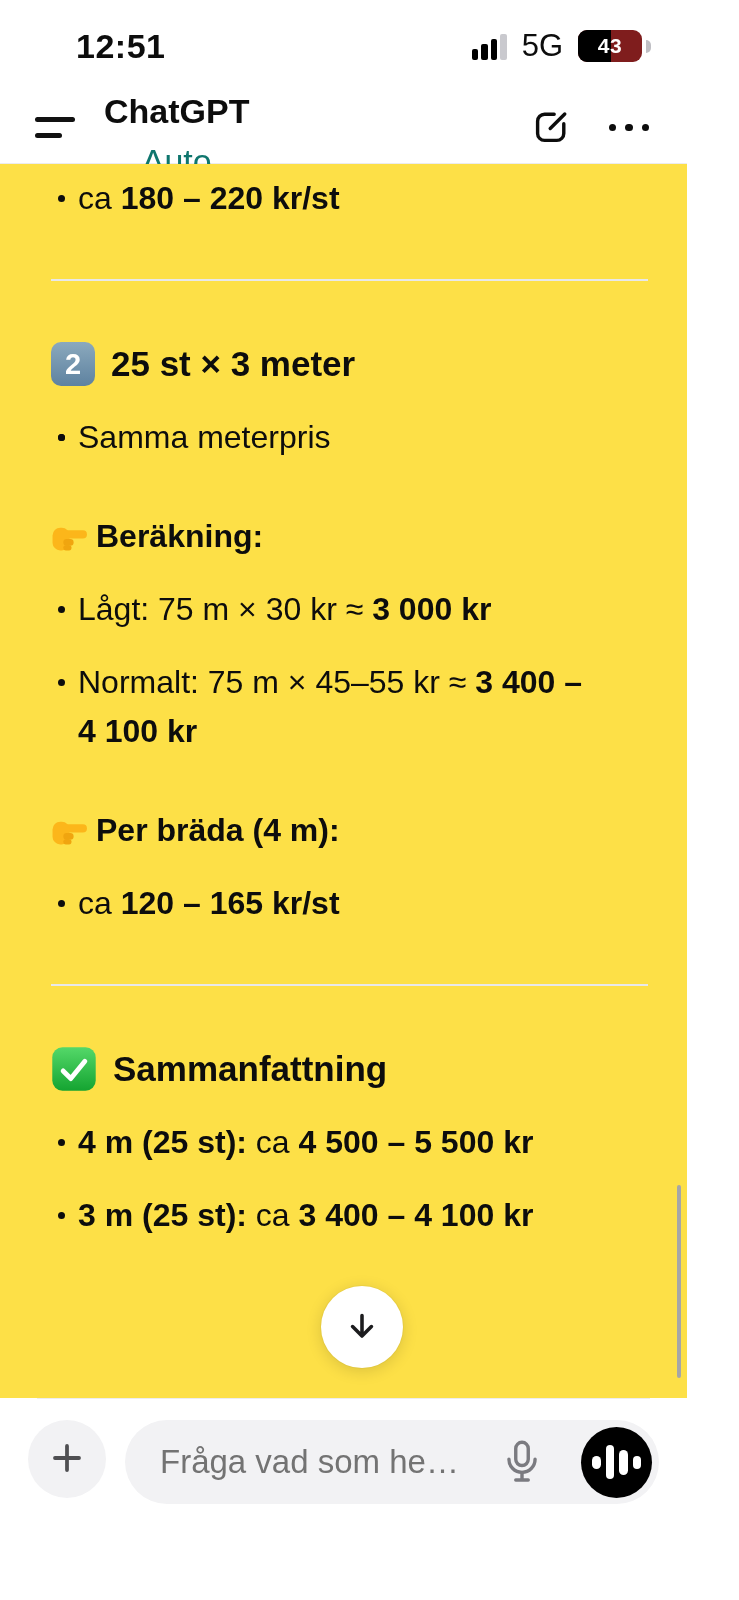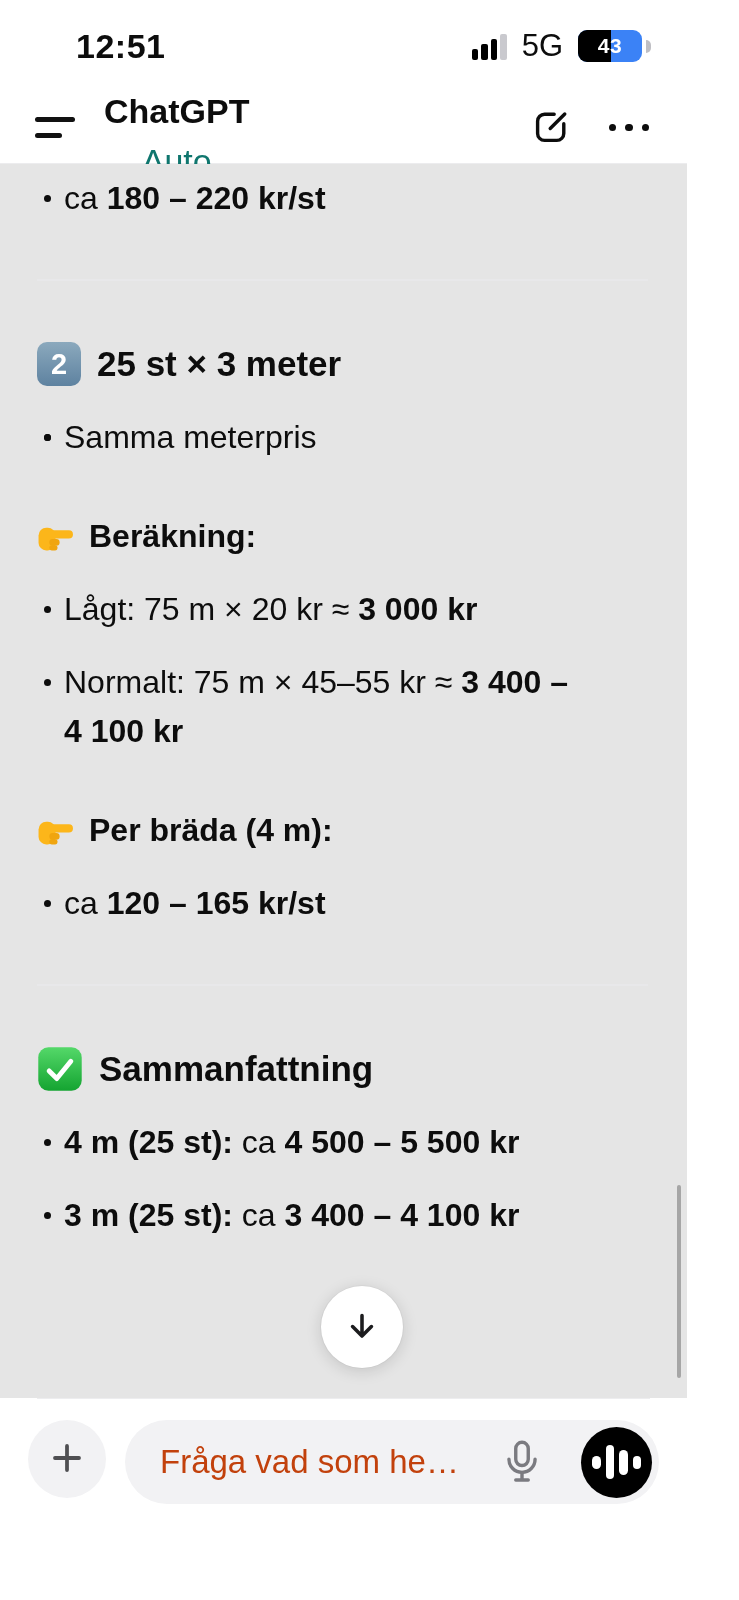--- a/index.html
+++ b/index.html
@@ -10,21 +10,21 @@
   .status-bar{position:absolute;top:0;left:0;right:0;height:92px;}
   .time{position:absolute;left:76px;top:27px;font-size:34px;font-weight:700;letter-spacing:.5px;}
   .status-right{position:absolute;right:36px;top:0;height:92px;display:flex;align-items:center;gap:15px;}
   .signal{display:flex;align-items:flex-end;gap:3px;height:27px;}
   .signal i{display:block;width:6.5px;border-radius:2px;background:#000;}
   .signal i:nth-child(1){height:11px;}
   .signal i:nth-child(2){height:16px;}
   .signal i:nth-child(3){height:21px;}
   .signal i:nth-child(4){height:26px;background:#c9c9ce;}
   .net{font-size:31px;font-weight:500;}
-  .battery{position:relative;width:64px;height:32px;border-radius:9px;background:#3b82f6;overflow:hidden;}
+  .battery{position:relative;width:64px;height:32px;border-radius:9px;background:#7f1d1d;overflow:hidden;}
   .batt-fill{position:absolute;left:0;top:0;bottom:0;width:52%;background:#000;}
   .batt-num{position:absolute;inset:0;display:flex;align-items:center;justify-content:center;
     color:#fff;font-size:21px;font-weight:700;letter-spacing:.5px;}
   .batt-nub{width:5px;height:13px;border-radius:0 5px 5px 0;background:#bfbfc4;margin-left:-11px;}
 
   
   .header{position:absolute;top:92px;left:0;right:0;height:71px;border-bottom:1.5px solid #ececee;background:#fff;}
   .hbtn{position:absolute;top:0;height:71px;display:flex;align-items:center;justify-content:center;
     background:none;border:none;padding:0;cursor:pointer;}
   .menu-btn{left:30px;width:50px;}
@@ -35,31 +35,31 @@
   .title-wrap{position:absolute;left:104px;top:0;height:71px;display:flex;align-items:center;gap:11px;flex-direction:column;}
   .title{font-size:34px;font-weight:700;}
   .model{font-size:34px;color:#0f766e;}
   .chev{display:flex;align-items:center;margin-top:2px;}
   .compose-btn{right:110px;width:52px;}
   .more-btn{right:28px;width:60px;}
   .dots{display:flex;gap:9px;}
   .dots i{width:7.5px;height:7.5px;border-radius:50%;background:#0d0d0d;}
 
   
-  .chat{position:absolute;top:163.5px;left:0;right:0;bottom:202px;overflow:hidden;background:#e5e5e5;}
+  .chat{position:absolute;top:163.5px;left:0;right:0;bottom:202px;overflow:hidden;background:#fde047;padding-left:14px;}
   .msg{padding:0 39px 0 37px;}
   .blk{margin-top:24px;font-size:32px;line-height:49px;}
   .blk.bullet{position:relative;padding-left:27px;}
   .blk.bullet:first-child{margin-top:10px;}
   .blk.bullet .txt{display:inline-block;max-width:620px;}
   .dot{position:absolute;left:7px;top:21px;width:7px;height:7px;border-radius:50%;background:#0d0d0d;}
   strong{font-weight:700;}
   .blk.divider{margin-top:56px;height:0;border-top:2px solid #e8e8ea;}
   .blk.heading{margin-top:60px;display:flex;align-items:center;gap:16px;font-size:35px;font-weight:700;line-height:46px;}
-  .blk.para{margin-top:50px;display:flex;align-items:center;gap:15px;font-weight:700;}
+  .blk.para{margin-top:50px;display:flex;align-items:center;gap:8px;font-weight:700;}
   .blk.heading + .blk.bullet{margin-top:26px;}
   .emoji{flex:0 0 auto;display:inline-flex;align-items:center;justify-content:center;}
   .keycap{width:44px;height:44px;border-radius:10px;background:linear-gradient(180deg,#8ba9bd,#5e82a0);
     color:#fff;font-size:29px;font-weight:700;}
 
   
   .scroll-down{position:absolute;left:321px;top:1286px;width:82px;height:82px;border-radius:50%;
     background:#fff;border:none;cursor:pointer;display:flex;align-items:center;justify-content:center;
     box-shadow:0 3px 16px rgba(0,0,0,.14),0 0 0 1px rgba(0,0,0,.03);}
 
@@ -67,21 +67,21 @@
   .scrollbar{position:absolute;right:6px;top:1185px;width:4.5px;height:193px;border-radius:3px;background:#a6a6a6;}
 
   
   .composer{position:absolute;left:0;right:0;bottom:0;height:202px;background:#fff;}
   .composer-line{position:absolute;top:0;left:37px;right:37px;border-top:1.5px solid #ededef;}
   .plus-btn{position:absolute;left:28px;top:22px;width:78px;height:78px;border-radius:50%;
     background:#f2f2f4;border:none;cursor:pointer;display:flex;align-items:center;justify-content:center;}
   .input-pill{position:absolute;left:125px;right:28px;top:22px;height:84px;border-radius:42px;
     background:#f2f2f4;cursor:text;}
   .placeholder{position:absolute;left:35px;top:0;height:84px;display:flex;align-items:center;
-    font-size:33px;color:#c2410c;}
+    font-size:33px;color:#737373;}
   .mic-btn{position:absolute;right:112px;top:17px;width:50px;height:50px;background:none;border:none;
     cursor:pointer;display:flex;align-items:center;justify-content:center;}
   .voice-btn{position:absolute;right:7px;top:6.5px;width:71px;height:71px;border-radius:50%;background:#000;
     border:none;cursor:pointer;display:flex;align-items:center;justify-content:center;gap:5px;}
   .voice-btn i{display:block;width:8.5px;border-radius:4.5px;background:#fff;}
   .voice-btn i:nth-child(1){height:13px;}
   .voice-btn i:nth-child(2){height:34px;}
   .voice-btn i:nth-child(3){height:25px;}
   .voice-btn i:nth-child(4){height:13px;}
 </style>
@@ -155,21 +155,21 @@
           <span class="emoji">
             <svg viewBox="0 0 36 36" width="37" height="37">
               <rect x="11" y="12" width="24" height="8" rx="4" fill="#fcb61a"></rect>
               <rect x="1.5" y="9.5" width="16.5" height="22" rx="7.5" fill="#fcb61a"></rect>
               <rect x="12" y="20.5" width="10" height="6.5" rx="3.2" fill="#f0a50f"></rect>
               <rect x="12" y="26.5" width="8" height="5" rx="2.5" fill="#f0a50f"></rect>
             </svg>
           </span>
           <span class="ptxt"><strong>Beräkning:</strong></span>
         </div>
-        <div class="blk bullet"><span class="dot"></span><span class="txt"><span>Lågt: 75 m × 20 kr ≈ </span><strong>3&nbsp;000&nbsp;kr</strong></span></div>
+        <div class="blk bullet"><span class="dot"></span><span class="txt"><span>Lågt: 75 m × 30 kr ≈ </span><strong>3&nbsp;000&nbsp;kr</strong></span></div>
         <div class="blk bullet"><span class="dot"></span><span class="txt"><span>Normalt: 75 m × 45–55 kr ≈ </span><strong>3&nbsp;400 – 4&nbsp;100&nbsp;kr</strong></span></div>
         <div class="blk para">
           <span class="emoji">
             <svg viewBox="0 0 36 36" width="37" height="37">
               <rect x="11" y="12" width="24" height="8" rx="4" fill="#fcb61a"></rect>
               <rect x="1.5" y="9.5" width="16.5" height="22" rx="7.5" fill="#fcb61a"></rect>
               <rect x="12" y="20.5" width="10" height="6.5" rx="3.2" fill="#f0a50f"></rect>
               <rect x="12" y="26.5" width="8" height="5" rx="2.5" fill="#f0a50f"></rect>
             </svg>
           </span>

